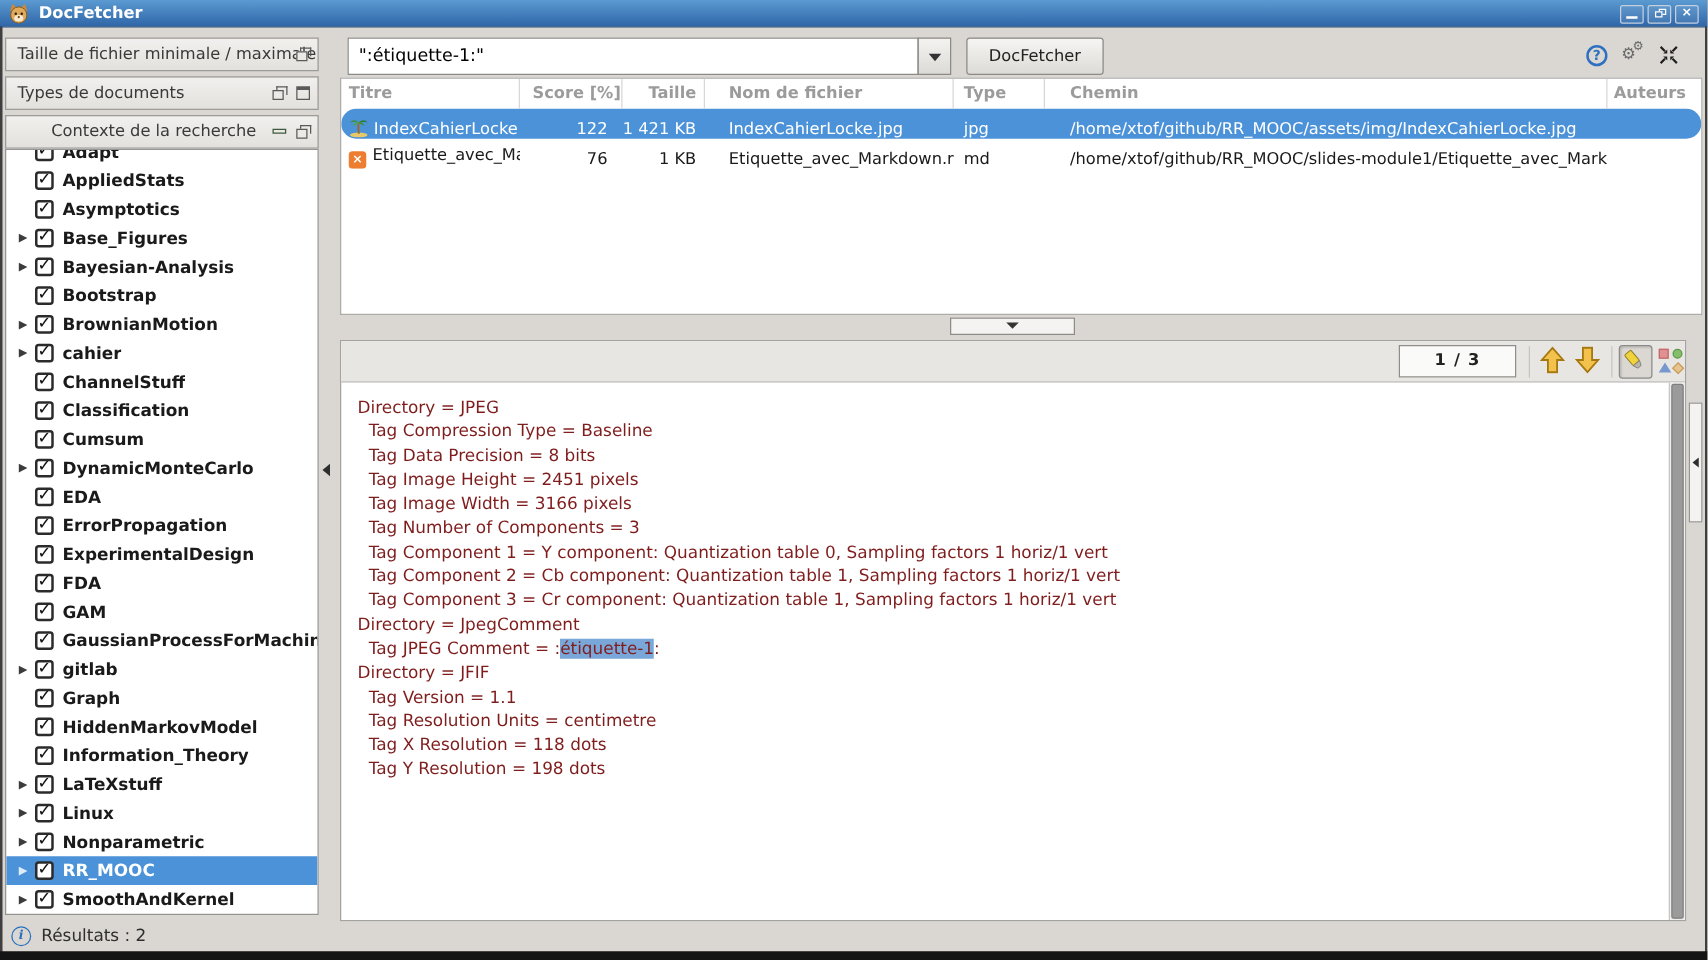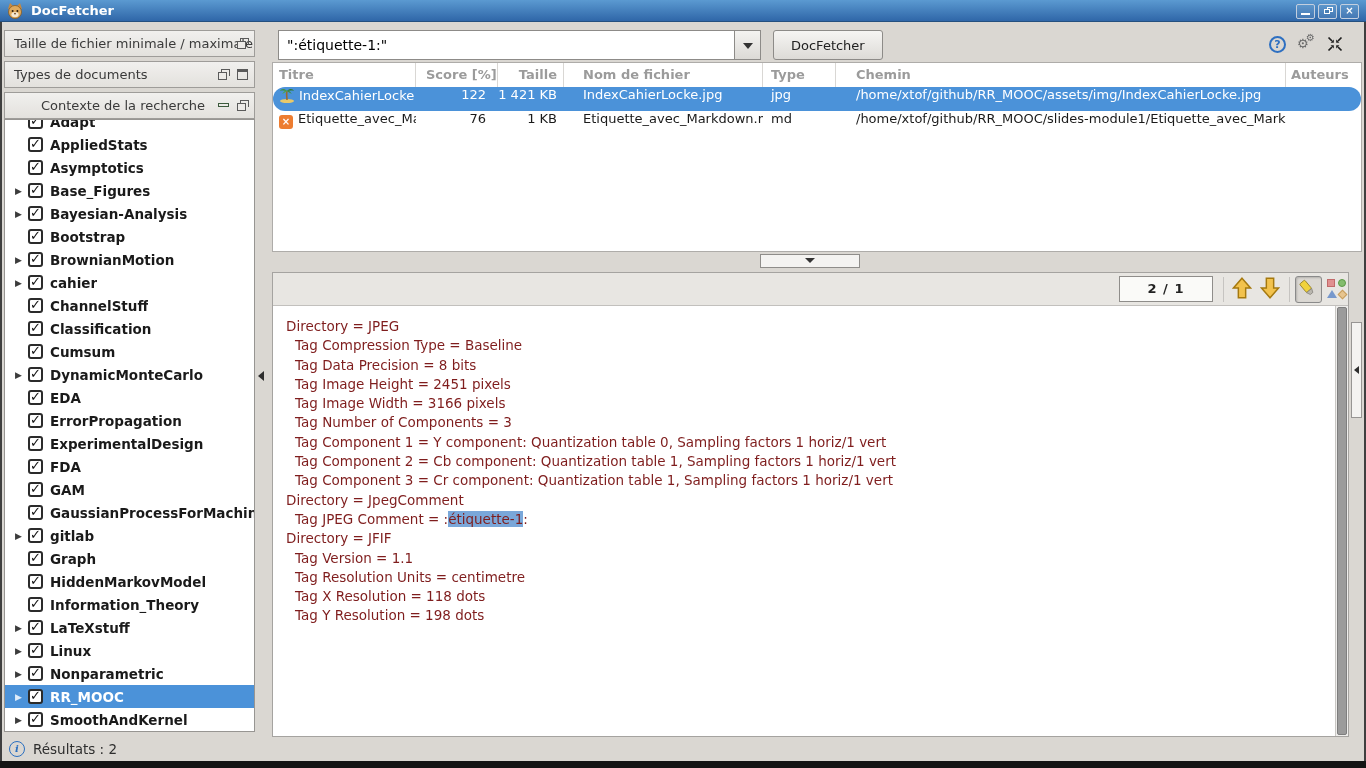--- a/index.html
+++ b/index.html
@@ -53,21 +53,21 @@
   .tri-down { width:0; height:0; border-left:5px solid transparent; border-right:5px solid transparent; border-top:6px solid #333; margin:12px auto 0; }
   #search-btn { position:absolute; left:501px; top:6px; height:30px; padding:0 17px; border:1px solid #8d8b88; border-radius:3px; background:linear-gradient(#f6f5f3,#dddbd7); font-size:13px; color:#222; font-family:inherit; }
   .help-icon { position:absolute; left:997px; top:12px; width:17px; height:17px; border:2px solid #2d6fc1; border-radius:50%; color:#2d6fc1; font-weight:bold; font-size:11px; text-align:center; line-height:13px; }
   .gears-icon { position:absolute; left:1025px; top:8px; width:22px; height:22px; color:#6a6a6a; }
   .gears-icon .g1 { position:absolute; left:0; top:4px; font-size:13px; }
   .gears-icon .g2 { position:absolute; left:9px; top:0; font-size:10px; }
   .shrink-icon { position:absolute; left:1055px; top:12px; }
 
   
   #results { left:272px; top:62px; width:1090px; height:190px; background:#fff; border:1px solid #aeaca9; overflow:hidden; }
-  .trow { display:flex; height:24px; align-items:flex-start; }
+  .trow { display:flex; height:24px; align-items:flex-end; }
   .thead .cell { color:#9b9b9b; font-weight:bold; border-right:1px solid #d9d7d4; height:24px; line-height:23px; }
   .cell { white-space:nowrap; overflow:hidden; flex-shrink:0; }
   .c0{width:143px; padding-left:6px;} .c1{width:82px; text-align:right; padding-right:12px;}
   .c2{width:66px; text-align:right; padding-right:7px;} .c3{width:199px; padding-left:19px;}
   .c4{width:73px; padding-left:8px;} .c5{width:450px; padding-left:20px;} .c6{width:77px; padding-left:5px;}
   .thead .c1 { text-align:left; padding-left:10px; }
   .thead .c2 { text-align:right; padding-right:6px; }
   .rrow.selected { background:#4b92d9; color:#fff;border-radius:12px; }
   .file-icon { display:inline-block; width:16px; height:16px; vertical-align:-3px; margin-right:4px; }
   .md-icon { display:inline-block; width:14px; height:14px; border-radius:3px; background:#ed7d31; color:#fff; font-weight:bold; font-size:10px; text-align:center; line-height:14px; vertical-align:-2px; margin-right:5px; }
@@ -353,21 +353,21 @@
 </div>
 
 <div class="abs" id="splitter">
   <div id="splitter-btn">
       <div class="tri-down"></div>
     </div>
 </div>
 
 <div class="abs" id="preview">
   <div id="ptoolbar">
-    <div id="page-box">2 / 1</div>
+    <div id="page-box">1 / 3</div>
     <div class="vsep" style="left:950px;"></div>
     <div class="nav-btn" style="left:956px;">
       <svg width="20" height="22" viewBox="0 0 16 18">
         <path d="M8 1 L15 9 H11 V17 H5 V9 H1 Z" fill="#f2c24d" stroke="#a5790f" stroke-width="1.2"></path>
       </svg>
     </div>
     <div class="nav-btn" style="left:984px;">
       <svg width="20" height="22" viewBox="0 0 16 18">
         <path d="M8 17 L1 9 H5 V1 H11 V9 H15 Z" fill="#f2c24d" stroke="#a5790f" stroke-width="1.2"></path>
       </svg>

